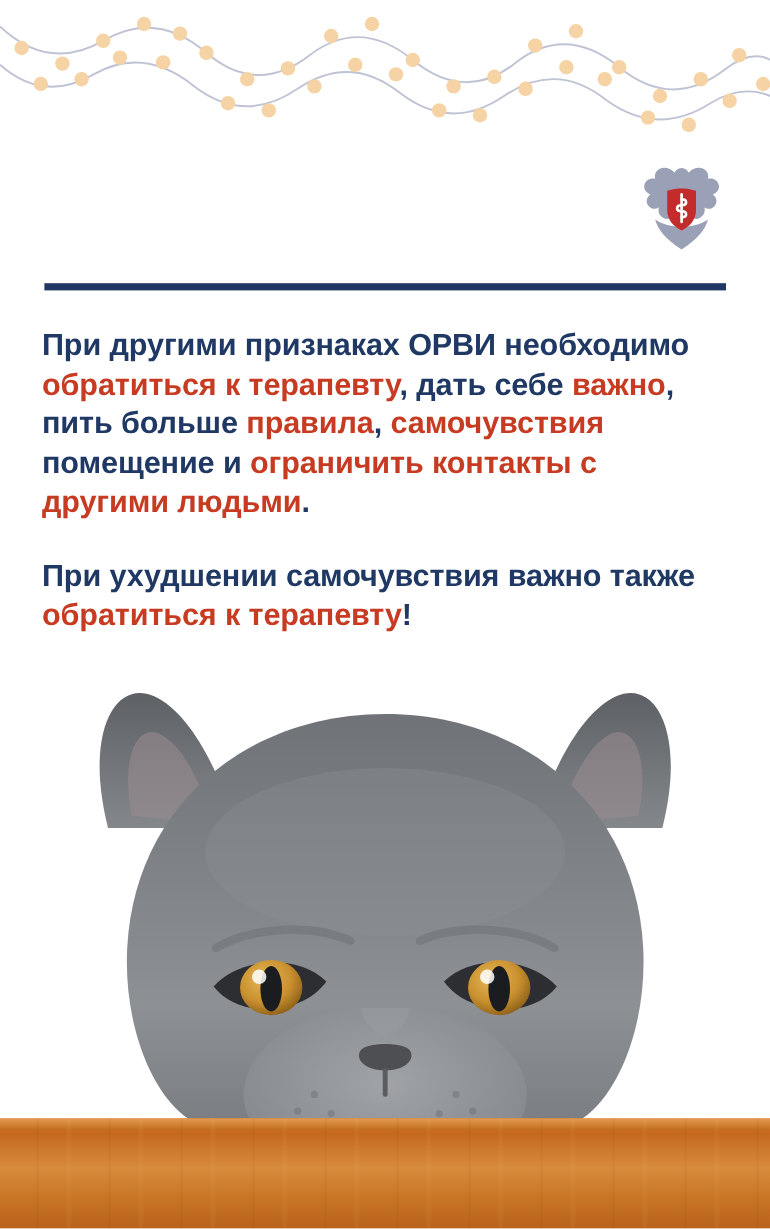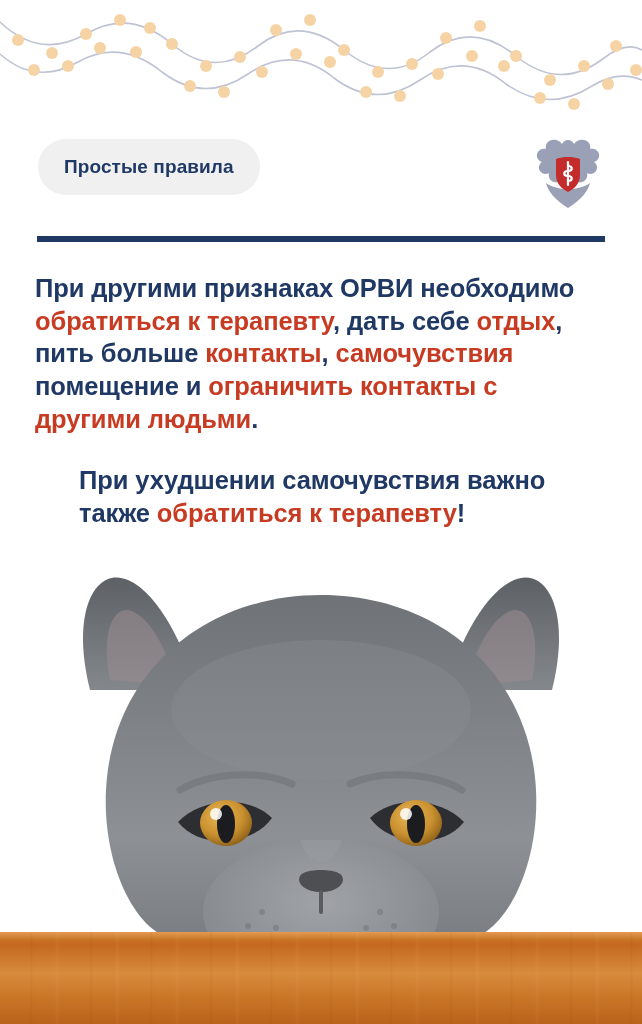--- a/index.html
+++ b/index.html
@@ -74,21 +74,21 @@
     top: 272px;
     left: 35px;
     width: 575px;
     color: #1f3864;
     font-size: 25.5px;
     line-height: 1.28;
     font-weight: 700;
     letter-spacing: -0.1px;
   }
   .body-text p { margin: 0; }
-  .body-text p + p { margin-top: 29px; margin-left: 44px; }
+  .body-text p + p { margin-top: 29px; }
   .hl { color: #c73b22; text-align: right; }
 
   
   .photo {
     position: absolute;
     left: 0;
     top: 540px;
     width: 642px;
     height: 484px;
     overflow: hidden;
@@ -176,23 +176,20 @@
         <circle cx="504" cy="66" r="6"></circle>
         <circle cx="540" cy="98" r="6"></circle>
       <circle cx="574" cy="104" r="6"></circle>
         <circle cx="608" cy="84" r="6"></circle>
         <circle cx="636" cy="70" r="6"></circle>
     </g>
   </svg>
 
   <div class="header-row">
 
-    <div class="badge">
-      <span>Простые правила</span>
-    </div>
 
     <svg class="emblem" viewBox="0 0 72 78">
       <g fill="#9aa0b5">
 
         <path d="M36,5 c-3,0 -5,2 -6,4 c-2,-3 -6,-5 -10,-4 c-5,1 -7,5 -6,9 c-4,-1 -8,1 -9,5 c-1,4 2,7 5,8 c-3,2 -4,6 -2,9 c2,3 6,4 9,2 c-1,4 1,8 5,9 c2,1 4,0 6,-1 c0,4 3,7 8,7 c5,0 8,-3 8,-7 c2,1 4,2 6,1 c4,-1 6,-5 5,-9 c3,2 7,1 9,-2 c2,-3 1,-7 -2,-9 c3,-1 6,-4 5,-8 c-1,-4 -5,-6 -9,-5 c1,-4 -1,-8 -6,-9 c-4,-1 -8,1 -10,4 c-1,-2 -3,-4 -6,-4 z"></path>
         <path d="M14,48 c2,8 8,16 22,25 c14,-9 20,-17 22,-25 c-6,4 -14,6 -22,6 c-8,0 -16,-2 -22,-6 z"></path>
       </g>
 
       <path d="M36,22 c-7,0 -12,2 -12,2 l0,16 c0,9 6,14 12,17 c6,-3 12,-8 12,-17 l0,-16 c0,0 -5,-2 -12,-2 z" fill="#c42b2b"></path>
 
@@ -200,21 +197,21 @@
         <path d="M36,27 L36,50"></path>
         <path d="M36,31 c5,0 5,5 0,5 c-5,0 -5,5 0,5 c5,0 5,5 0,5"></path>
       </g>
     </svg>
   </div>
 
   <div class="divider"></div>
 
   <div class="body-text">
     <p>
-      <span>При другими признаках ОРВИ необходимо </span><span class="hl">обратиться к терапевту</span><span>, дать себе </span><span class="hl">отдых</span><span>, пить больше </span><span class="hl">контакты</span><span>, </span><span class="hl">самочувствия</span><span> помещение и </span><span class="hl">ограничить контакты с другими людьми</span><span>.</span>
+      <span>При другими признаках ОРВИ необходимо </span><span class="hl">обратиться к терапевту</span><span>, дать себе </span><span class="hl">важно</span><span>, пить больше </span><span class="hl">правила</span><span>, </span><span class="hl">самочувствия</span><span> помещение и </span><span class="hl">ограничить контакты с другими людьми</span><span>.</span>
     </p>
     <p>
       <span>При ухудшении самочувствия важно также </span><span class="hl">обратиться к терапевту</span><span>!</span>
     </p>
   </div>
 
   <div class="photo">
 
     <svg class="cat-wrap" viewBox="0 0 642 400" preserveAspectRatio="none">
       <defs>

